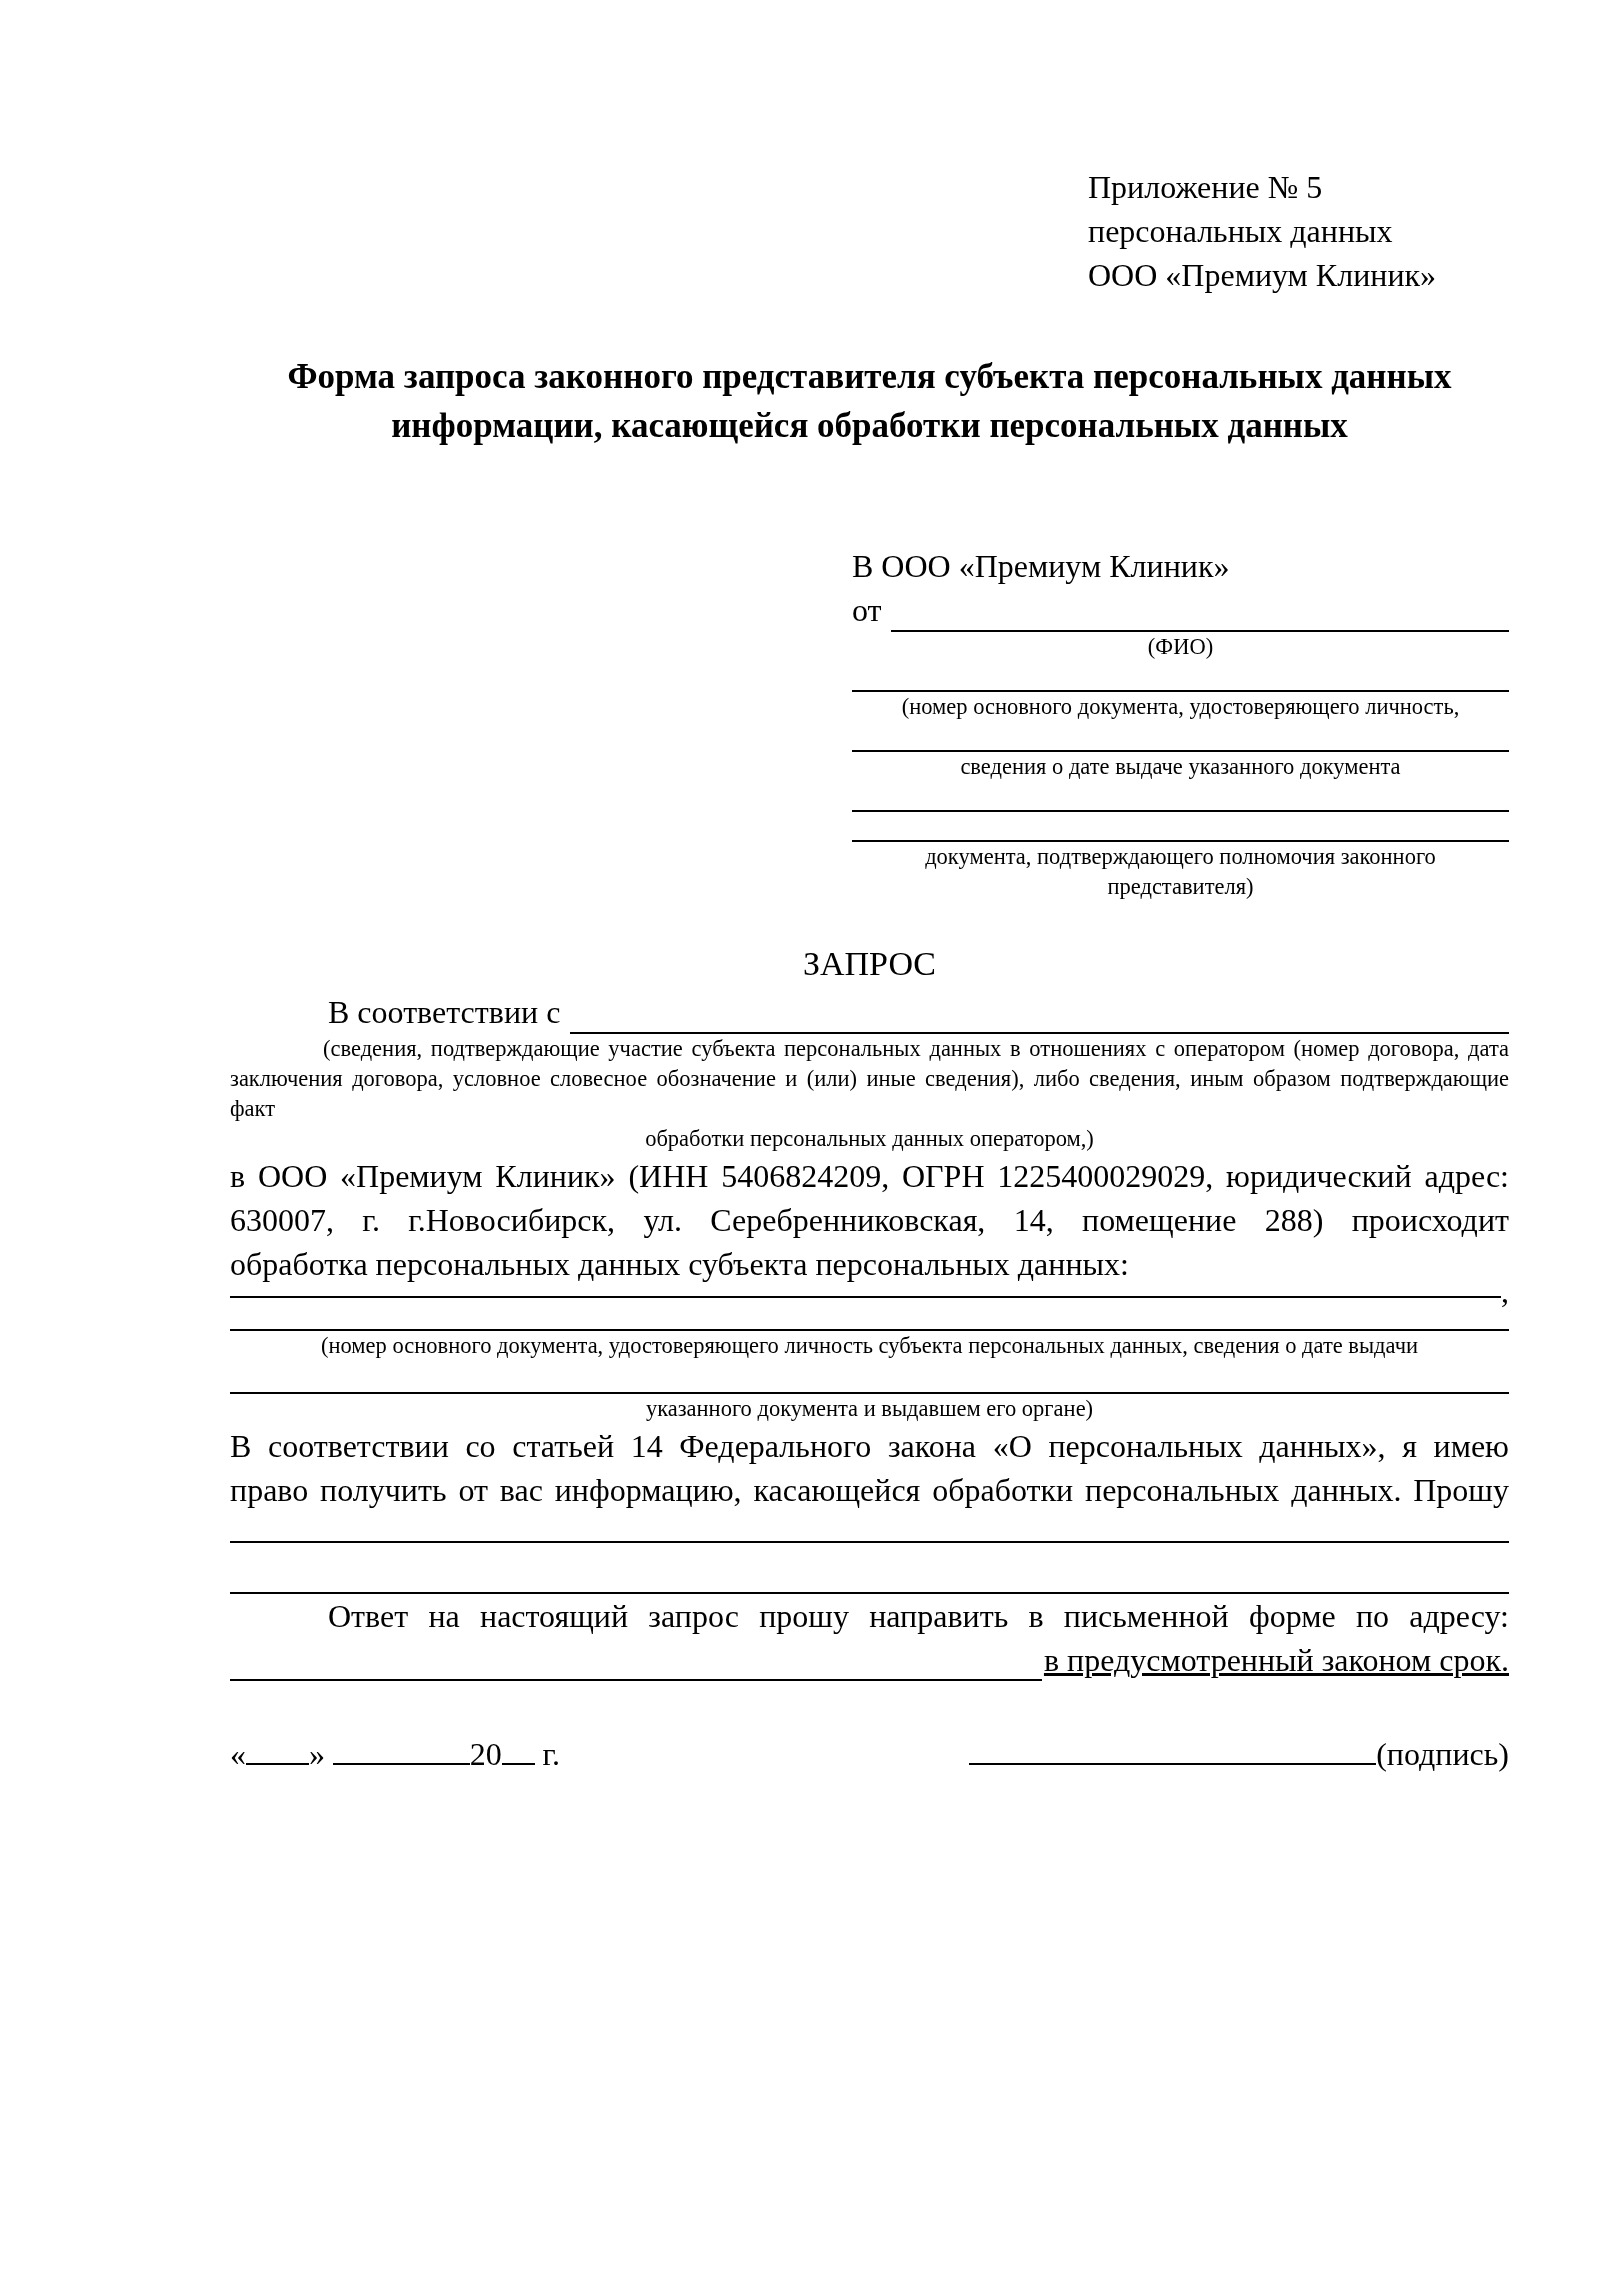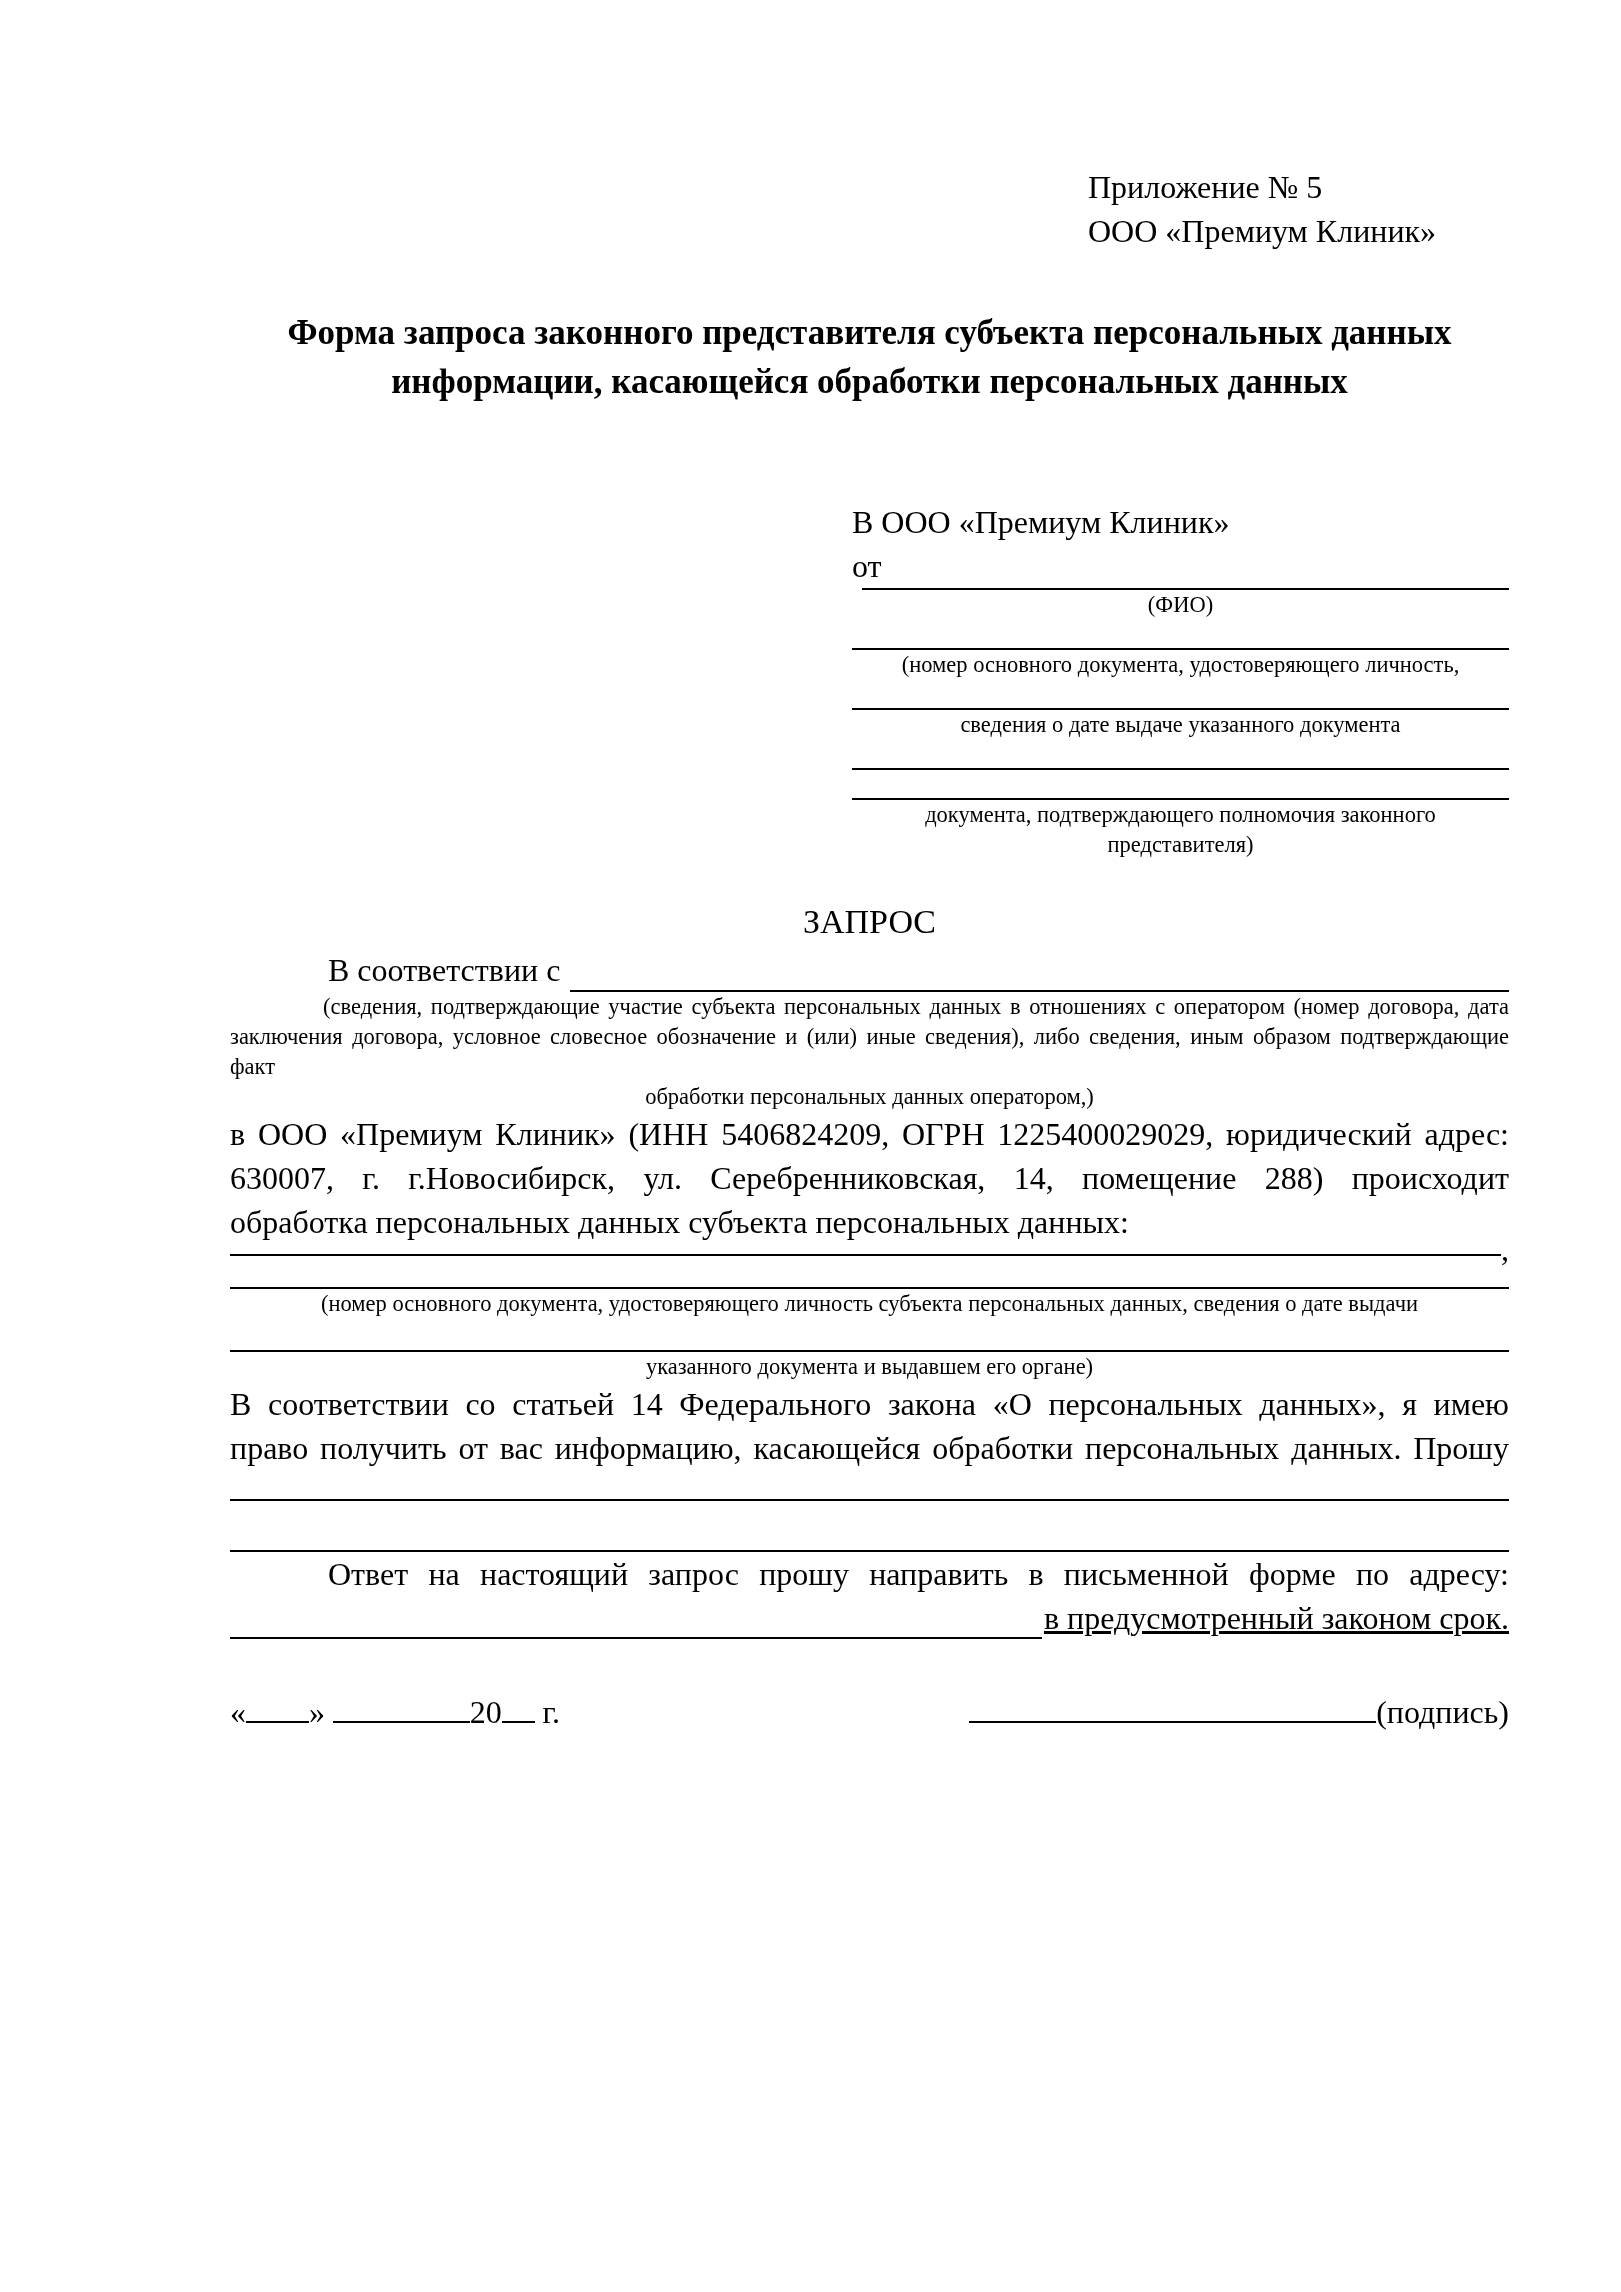--- a/index.html
+++ b/index.html
@@ -16,21 +16,21 @@
   .nowrap { white-space:nowrap; }
 
   
   .appendix { margin-left:858px; }
 
   
   .doc-title { margin-top:55px; text-align:center; font-weight:bold; font-size:35px; line-height:49px; }
 
   
   .addr { margin-top:94px; margin-left:622px; width:657px; }
-  .from-row { display:flex;flex-direction:column; }
+  .from-row { display:flex; }
   .fill { flex:1 1 auto; border-bottom:2.9px solid #000; margin-left:9.8px; }
 
   .cap { font-size:22.5px; line-height:30px;text-align:center; }
   .center { text-align:center; }
   .blank { border-bottom:2.9px solid #000; height:30px; }
   .addr .blank { height:30px; }
 
   .zapros { margin-top:39px; text-align:center; font-size:34px; line-height:45px; }
 
   .intro-row { display:flex; line-height:44px; margin-top:3.9px; }
@@ -60,20 +60,21 @@
   .w415 { width:407px; }
   .gap8 { display:inline-block; width:7.8px; }
 </style>
 </head>
 <body>
 
 <div class="page">
 
   <div class="appendix">
     <div class="nowrap">Приложение № 5</div>
+    <div class="nowrap">персональных данных</div>
     <div class="nowrap">ООО «Премиум Клиник»</div>
   </div>
 
   <div class="doc-title">
     <div class="nowrap">Форма запроса законного представителя субъекта персональных данных</div>
     <div class="nowrap">информации, касающейся обработки персональных данных</div>
   </div>
 
   <div class="addr">
     <div class="nowrap">В ООО «Премиум Клиник»</div>

